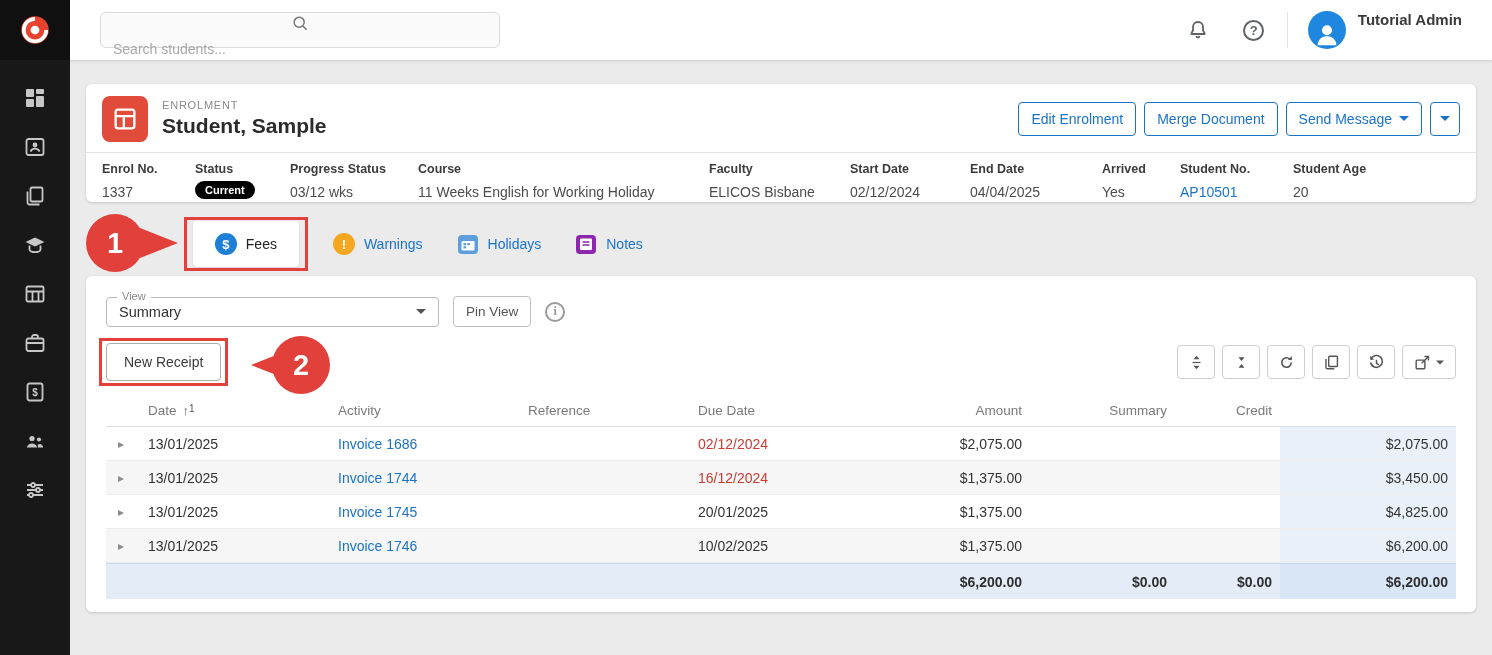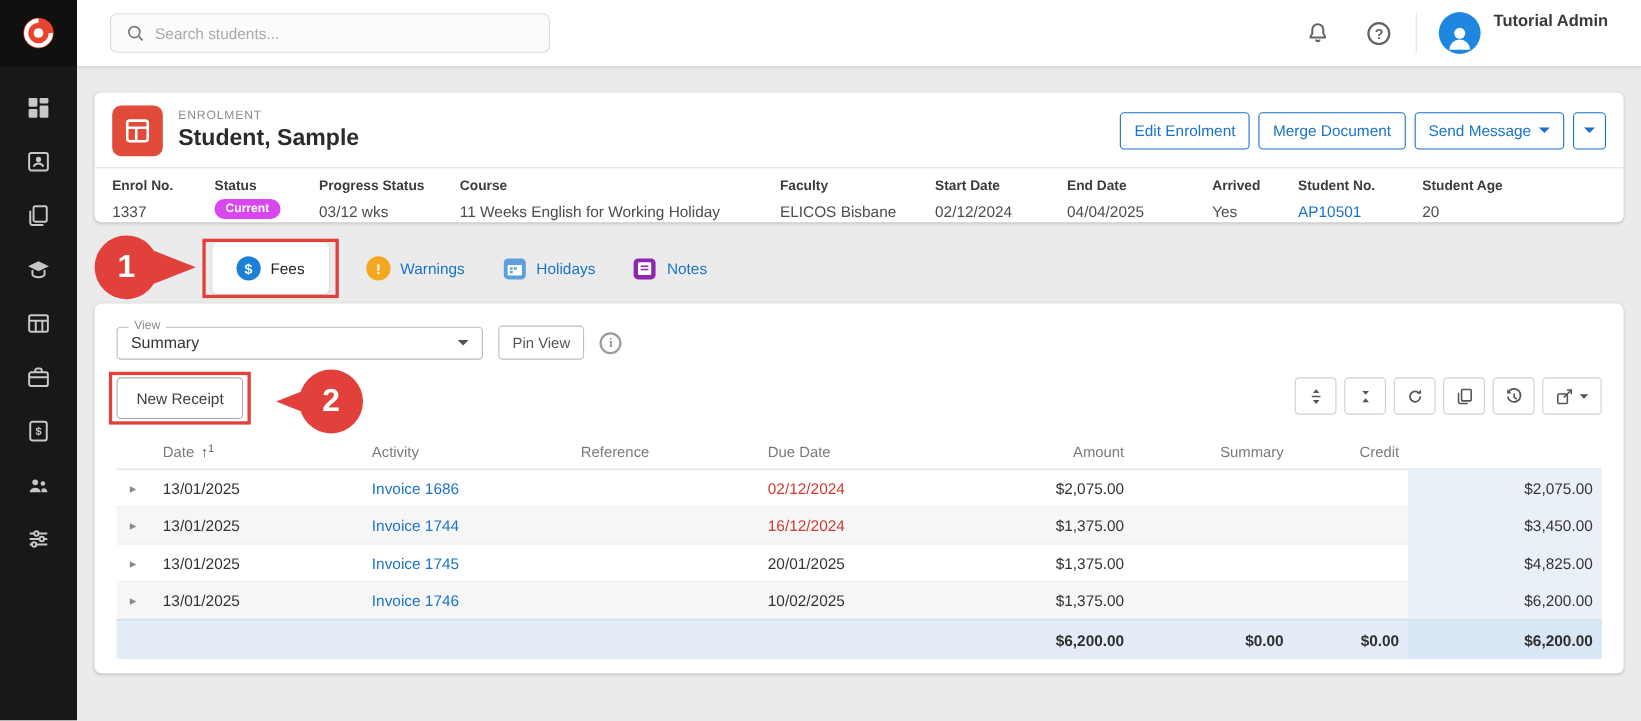--- a/index.html
+++ b/index.html
@@ -9,21 +9,21 @@
     font-family:"Liberation Sans",sans-serif;color:#333;
   }
   
   .sidebar{position:absolute;left:0;top:0;width:70px;height:655px;background:#181818;z-index:40;display:flex;flex-direction:column;align-items:center;}
   .logo{width:70px;height:60px;display:flex;align-items:center;justify-content:center;background:#101010;cursor:pointer;}
   .side-icons{display:flex;flex-direction:column;gap:25px;margin-top:26px;}
   .side-item{width:24px;height:24px;cursor:pointer;opacity:.92;}
   .side-item svg{width:24px;height:24px;display:block;}
   
   .topbar{margin-left:70px;height:60px;background:#fff;display:flex;align-items:center;box-shadow:0 1px 3px rgba(0,0,0,.15);position:relative;z-index:10;}
-  .search{margin-left:30px;width:400px;height:36px;border:1px solid #dcdcdc;border-radius:6px;background:#fbfbfb;display:flex;align-items:center;padding:0 12px;gap:8px;}
+  .search{margin-left:30px;width:400px;height:36px;border:1px solid #dcdcdc;border-radius:6px;background:#fbfbfb;display:flex;align-items:center;padding:0 12px;gap:8px;flex-direction:column;}
   .search svg{width:20px;height:20px;flex:0 0 auto;}
   .search input{border:none;outline:none;background:transparent;font-size:14px;color:#333;width:100%;font-family:"Liberation Sans",sans-serif;}
   .search input::placeholder{color:#a9a9a9;}
   .topbar-right{margin-left:auto;display:flex;align-items:center;padding-right:30px;}
   .icon-btn{background:none;border:none;cursor:pointer;display:flex;align-items:center;justify-content:center;width:34px;height:34px;}
   .icon-btn svg{width:24px;height:24px;}
   .help-circle{width:21px;height:21px;border:2px solid #5f6368;border-radius:50%;color:#5f6368;font-size:13px;font-weight:bold;display:flex;align-items:center;justify-content:center;}
   .divider-v{width:1px;height:36px;background:#e4e4e4;margin:0 20px 0 16px;}
   .user-menu{display:flex;align-items:flex-start;gap:12px;cursor:pointer;}
   .avatar{width:38px;height:38px;border-radius:50%;background:#1f87e0;display:flex;align-items:flex-end;justify-content:center;overflow:hidden;}
@@ -50,42 +50,42 @@
   .info-field:nth-child(3){width:128px;}
   .info-field:nth-child(4){width:291px;}
   .info-field:nth-child(5){width:141px;}
   .info-field:nth-child(6){width:120px;}
   .info-field:nth-child(7){width:132px;}
   .info-field:nth-child(8){width:78px;}
   .info-field:nth-child(9){width:113px;justify-content:space-between;}
   .info-field:nth-child(10){flex:1;}
   .info-label{font-size:12.5px;font-weight:bold;color:#3c3c3c;}
   .info-value{font-size:14px;color:#4c4c4c;margin-top:8px;}
-  .badge-green{display:inline-block;background:#d946ef;color:#fff;font-size:11px;font-weight:bold;border-radius:10px;padding:3px 10px;width:fit-content;margin-top:5px;}
+  .badge-green{display:inline-block;background:#000000;color:#fff;font-size:11px;font-weight:bold;border-radius:10px;padding:3px 10px;width:fit-content;margin-top:5px;}
   .link-blue{color:#1a73c9;cursor:pointer;}
   
   .tabs{margin:16px 16px 0;height:52px;display:flex;align-items:center;padding-left:30px;gap:34px;position:relative;}
   .tab{display:flex;align-items:center;gap:9px;font-size:14px;color:#1a73c9;cursor:pointer;}
   .tab-circle{width:22px;height:22px;border-radius:50%;color:#fff;display:flex;align-items:center;justify-content:center;font-size:13px;font-weight:bold;flex:0 0 auto;}
   .fees-bg{background:#1d7fd6;}
   .warn-bg{background:#f3a81f;}
   .tab svg{width:22px;height:22px;flex:0 0 auto;}
   .fees-wrap{position:relative;}
   .tab-active{background:#fff;padding:12px 22px;border-radius:4px;box-shadow:0 1px 2px rgba(0,0,0,.12);color:#222;}
   .ann-rect{position:absolute;inset:-4px -9px;border:3px solid #e2403a;pointer-events:none;z-index:15;}
   
   .panel{margin:6px 16px 0;height:336px;padding:20px 20px 0;}
   .view-row{display:flex;align-items:center;gap:14px;}
   .select{width:333px;height:30px;border:1px solid #b9b9b9;border-radius:4px;position:relative;display:flex;align-items:center;padding:0 12px;cursor:pointer;background:#fff;}
   .select-label{position:absolute;top:-8px;left:10px;background:#fff;padding:0 5px;font-size:11px;color:#8a8a8a;}
   .select-value{font-size:14.5px;color:#333;}
   .select .caret{margin-left:auto;color:#555;}
   .btn-gray{height:31px;padding:0 12px;border:1px solid #bdbdbd;border-radius:4px;background:#fff;color:#555;font-size:13.5px;cursor:pointer;font-family:"Liberation Sans",sans-serif;}
   .info-circ{width:20px;height:20px;border-radius:50%;border:2px solid #9a9a9a;color:#9a9a9a;font-size:12px;font-weight:bold;display:flex;align-items:center;justify-content:center;font-family:"Liberation Serif",serif;cursor:pointer;background:#fff;}
-  .actions-row{display:flex;margin-top:16px;gap:40px;}
+  .actions-row{display:flex;align-items:center;margin-top:16px;gap:40px;}
   .nr-wrap{position:relative;}
   .btn-new-receipt{height:38px;padding:0 17px;border:1px solid #adadad;border-radius:4px;background:#fff;color:#3c3c3c;font-size:14px;cursor:pointer;font-family:"Liberation Sans",sans-serif;}
   .table-toolbar{margin-left:auto;display:flex;gap:7px;}
   .tool-btn{width:38px;height:34px;border:1px solid #cfcfcf;border-radius:4px;background:#fff;display:flex;align-items:center;justify-content:center;cursor:pointer;gap:3px;}
   .tool-btn svg{width:19px;height:19px;}
   .tool-btn.export{width:54px;}
   .tool-btn .caret{color:#555;transform:scale(.8);}
   
   .grid-cols{display:grid;grid-template-columns:34px 190px 190px 170px 150px 190px 145px 105px 1fr;align-items:center;}
   .cell{padding:0 8px;overflow:hidden;white-space:nowrap;}

